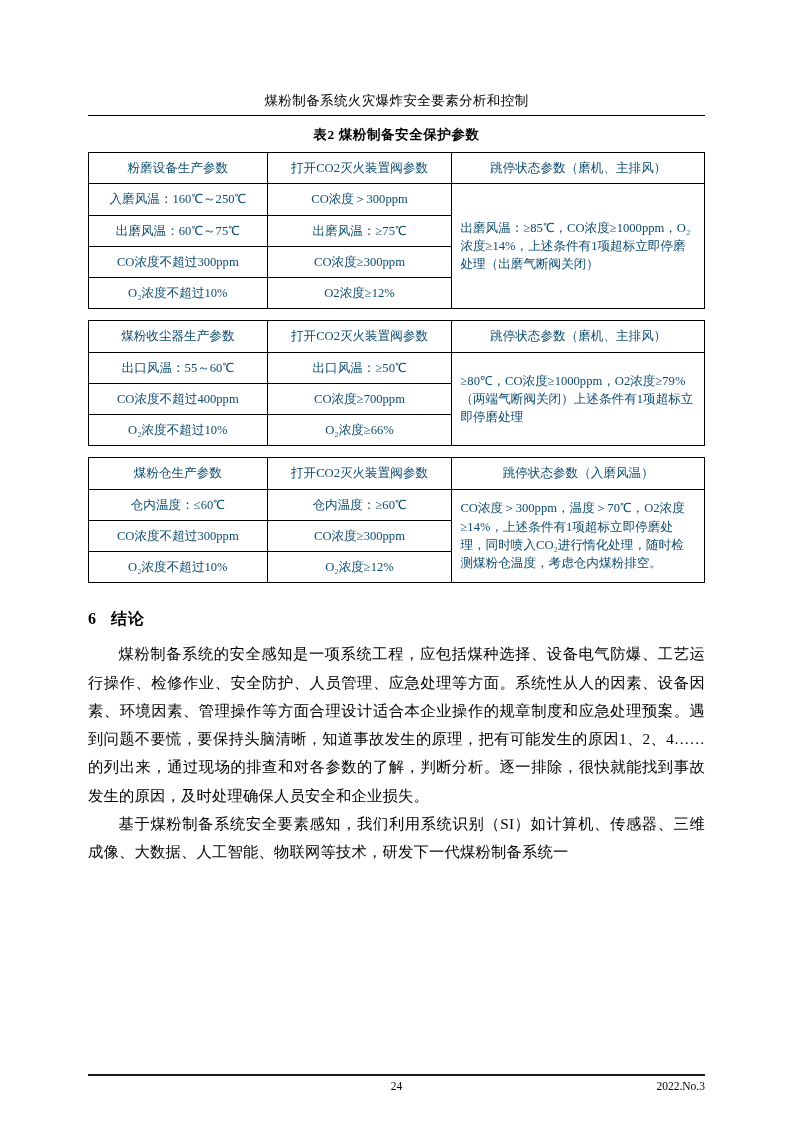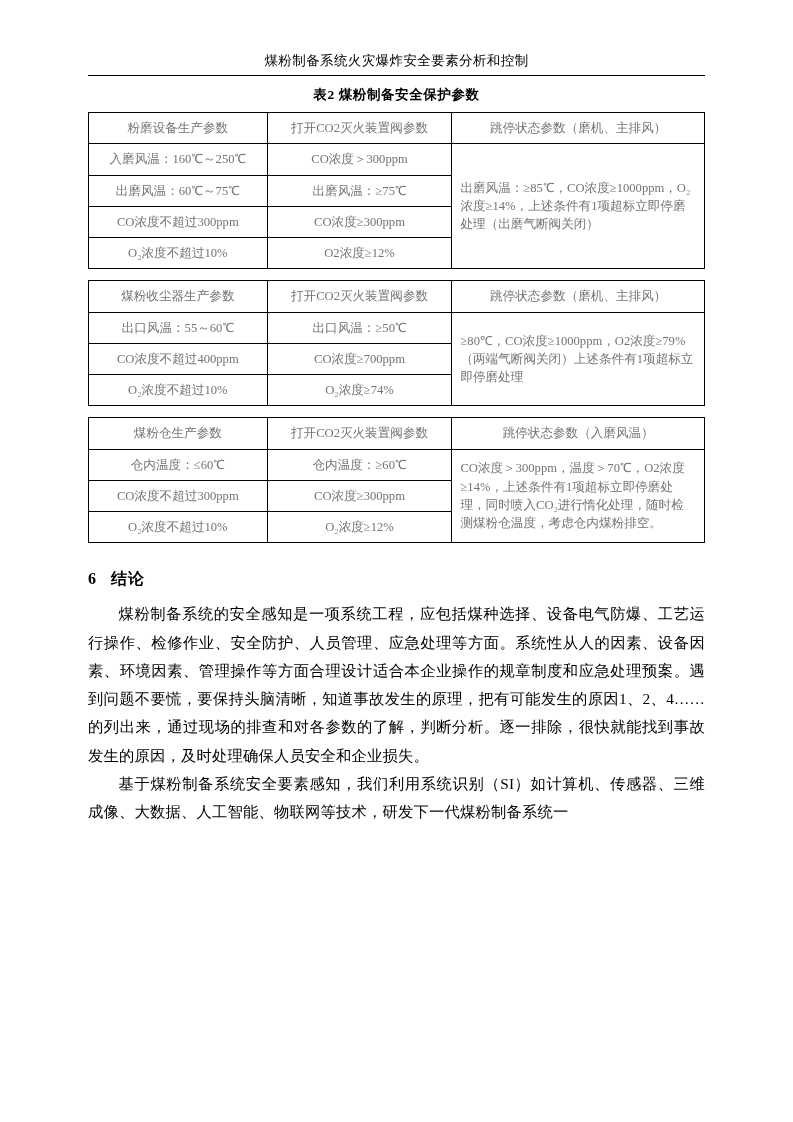--- a/index.html
+++ b/index.html
@@ -31,40 +31,41 @@
   
   .run-head {
     text-align: center;
     font-size: 13.5px;
     color: #000;
     letter-spacing: 0.4px;
     padding-bottom: 5px;
     border-bottom: 1px solid #000;
     margin-bottom: 10px;
     font-family: "Liberation Serif", serif;
+    margin-top: 40px;
   }
   .tbl-caption {
     text-align: center;
     font-size: 13.5px;
     font-weight: bold;
     margin: 4px 0 8px 0;
     letter-spacing: 0.6px;
   }
   table.param {
     border-collapse: collapse;
     width: 100%;
     table-layout: fixed;
   }
   table.param td {
     border: 1px solid #000;
     padding: 6px 8px;
     font-size: 12.6px;
     vertical-align: middle;
     line-height: 1.45;
-    color: #737373;
+    color: #0c4a6e;
   }
   td.hdr {
     text-align: center;
     font-size: 12.8px;
   }
   td.c {
     text-align: center;
   }
   td.l {
     text-align: left;
@@ -177,21 +178,21 @@
           <td class="c">出口风温：55～60℃</td>
           <td class="c">出口风温：≥50℃</td>
           <td class="l" rowspan="3">≥80℃，CO浓度≥1000ppm，O2浓度≥79%（两端气断阀关闭）上述条件有1项超标立即停磨处理</td>
         </tr>
         <tr>
           <td class="c">CO浓度不超过400ppm</td>
           <td class="c">CO浓度≥700ppm</td>
         </tr>
         <tr>
           <td class="c">O₂浓度不超过10%</td>
-          <td class="c">O₂浓度≥74%</td>
+          <td class="c">O₂浓度≥66%</td>
         </tr>
       </tbody>
     </table>
 
     <div class="spacer"></div>
 
     <table class="param">
       <colgroup>
         <col style="width:29%">
           <col style="width:30%">
@@ -221,13 +222,20 @@
 
     <h2 class="sec">
       <span class="num">6</span><span>结论</span>
     </h2>
 
     <p class="body">煤粉制备系统的安全感知是一项系统工程，应包括煤种选择、设备电气防爆、工艺运行操作、检修作业、安全防护、人员管理、应急处理等方面。系统性从人的因素、设备因素、环境因素、管理操作等方面合理设计适合本企业操作的规章制度和应急处理预案。遇到问题不要慌，要保持头脑清晰，知道事故发生的原理，把有可能发生的原因1、2、4……的列出来，通过现场的排查和对各参数的了解，判断分析。逐一排除，很快就能找到事故发生的原因，及时处理确保人员安全和企业损失。</p>
     <p class="body">基于煤粉制备系统安全要素感知，我们利用系统识别（SI）如计算机、传感器、三维成像、大数据、人工智能、物联网等技术，研发下一代煤粉制备系统一</p>
 
   </div>
 
+  <div class="footer">
+    <div class="footer-rule"></div>
+    <div class="footer-row">
+      <span class="footer-page">24</span>
+      <span class="footer-right">2022.No.3</span>
+    </div>
+  </div>
 </div>
 
 </body></html>

